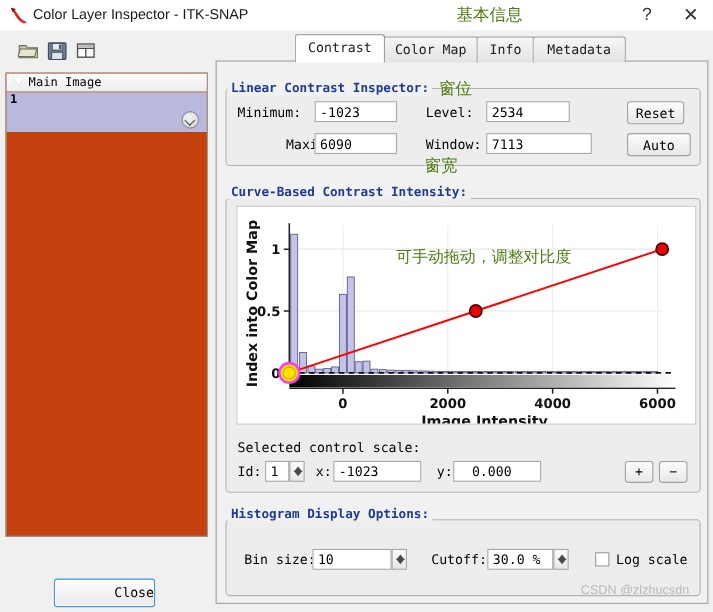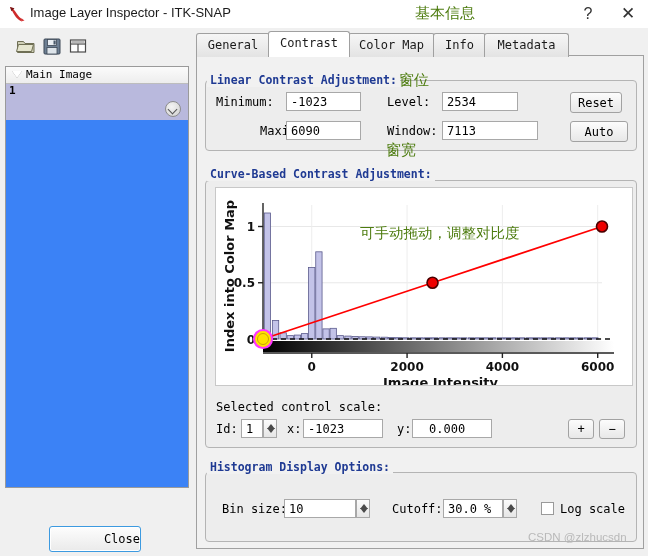--- a/index.html
+++ b/index.html
@@ -28,21 +28,21 @@
     text-align:center;line-height:24px;font-size:17px;color:#333;cursor:default;}
 
   
   #mainbg{position:absolute;left:0;top:28px;width:648px;height:528px;background:#f0f0f0;}
 
   
   #toolbar{position:absolute;left:8px;top:36px;width:180px;height:26px;}
   .tbicon{position:absolute;top:0;width:20px;height:20px;}
   #layer-panel{
     position:absolute;left:5px;top:66px;width:182px;height:420px;
-    background:#3b82f6;border:1px solid #9a9a9a;
+    background:#c2410c;border:1px solid #9a9a9a;
   }
   #layer-header{
     position:absolute;left:0;top:0;width:182px;height:16px;
     background:linear-gradient(#fbfbfb,#ededed);
     border-bottom:1px solid #bdbdbd;
   }
   #layer-header-label{
     position:absolute;left:20px;top:1px;font-size:11px;
     font-family:"DejaVu Sans Mono","Liberation Mono",monospace;color:#000;
   }
@@ -153,21 +153,21 @@
 </style>
 </head>
 <body>
 
 <div id="titlebar">
   <svg id="app-icon" viewBox="0 0 18 18">
     <path d="M2 2 C5 3 7 6 9 9 C10.5 11.2 12 13 14.5 14.5 L12.5 16 C9 14 6.5 10.5 5 7.5 Z" fill="#cf2b2b"></path>
     <path d="M2 2 L6.5 3.2 L3.4 6.2 Z" fill="#7a1414"></path>
     <path d="M13.5 13.2 L16.5 15.6 L13 16.6 Z" fill="#d63a3a"></path>
   </svg>
-  <div id="title-text">Image Layer Inspector - ITK-SNAP</div>
+  <div id="title-text">Color Layer Inspector - ITK-SNAP</div>
   <div id="help-btn">?</div>
   <div id="close-btn">✕</div>
 </div>
 
 <div id="mainbg"></div>
 
 <div id="toolbar">
   <svg class="tbicon" style="left:8px;" viewBox="0 0 20 20">
     <path d="M1.5 5.5 h6 l1.5 2 h9 v9 h-16.5 z" fill="#cfcfb6" stroke="#6f6f55" stroke-width="1"></path>
     <path d="M2.5 8.5 h15 l-2 7 h-15 z" fill="#e6e6cf" stroke="#6f6f55" stroke-width="1"></path>
@@ -195,45 +195,44 @@
     <div id="layer-row-num">1</div>
     <div id="layer-row-chevron"></div>
   </div>
 </div>
 
 <div id="close-button">Close</div>
 
 <div id="right-pane">
   <div id="tabbody"></div>
   <div id="tabstrip">
-    <div class="tab" style="left:0px;width:72px;">General</div>
     <div class="tab active" style="left:72px;width:80px;">Contrast</div>
     <div class="tab" style="left:152px;width:85px;">Color Map</div>
     <div class="tab" style="left:237px;width:51px;">Info</div>
     <div class="tab" style="left:288px;width:83px;">Metadata</div>
   </div>
 </div>
 
 <div class="group" style="left:205px;top:80px;width:430px;height:69px;"></div>
-<div class="group-title" style="left:207px;top:73px;">Linear Contrast Adjustment:</div>
+<div class="group-title" style="left:207px;top:73px;">Linear Contrast Inspector:</div>
 
 <div class="lbl" style="left:216px;top:95px;">Minimum:</div>
 <div class="field" style="left:286px;top:92px;width:75px;">-1023</div>
 <div class="lbl" style="left:387px;top:95px;">Level:</div>
 <div class="field" style="left:442px;top:92px;width:76px;">2534</div>
 <div class="btn" style="left:570px;top:92px;width:52px;height:21px;line-height:21px;">Reset</div>
 
 <div class="lbl" style="left:216px;top:124px;padding-left:44px;">Maximum:</div>
 <div class="field" style="left:286px;top:121px;width:75px;">6090</div>
 <div class="lbl" style="left:387px;top:124px;">Window:</div>
 <div class="field" style="left:442px;top:121px;width:96px;">7113</div>
 <div class="btn" style="left:570px;top:121px;width:58px;height:21px;line-height:21px;">Auto</div>
 
 <div class="group" style="left:205px;top:180px;width:430px;height:266px;"></div>
-<div class="group-title" style="left:207px;top:167px;">Curve-Based Contrast Adjustment:</div>
+<div class="group-title" style="left:207px;top:167px;">Curve-Based Contrast Intensity:</div>
 
 <div id="chart-frame">
   <svg id="chart-svg" width="416" height="197" viewBox="0 0 416 197">
       <rect x="0" y="0" width="416" height="197" fill="#ffffff"></rect>
       <line x1="47" y1="151" x2="386" y2="151" stroke="#e8e8e8" stroke-width="1"></line>
       <line x1="47" y1="94.75" x2="386" y2="94.75" stroke="#e8e8e8" stroke-width="1"></line>
       <line x1="47" y1="38.500000000000014" x2="386" y2="38.500000000000014" stroke="#e8e8e8" stroke-width="1"></line>
       <line x1="95.75537747785745" y1="17" x2="95.75537747785745" y2="151" stroke="#ededed" stroke-width="1"></line>
       <line x1="191.073808519612" y1="17" x2="191.073808519612" y2="151" stroke="#ededed" stroke-width="1"></line>
       <line x1="286.3922395613665" y1="17" x2="286.3922395613665" y2="151" stroke="#ededed" stroke-width="1"></line>

